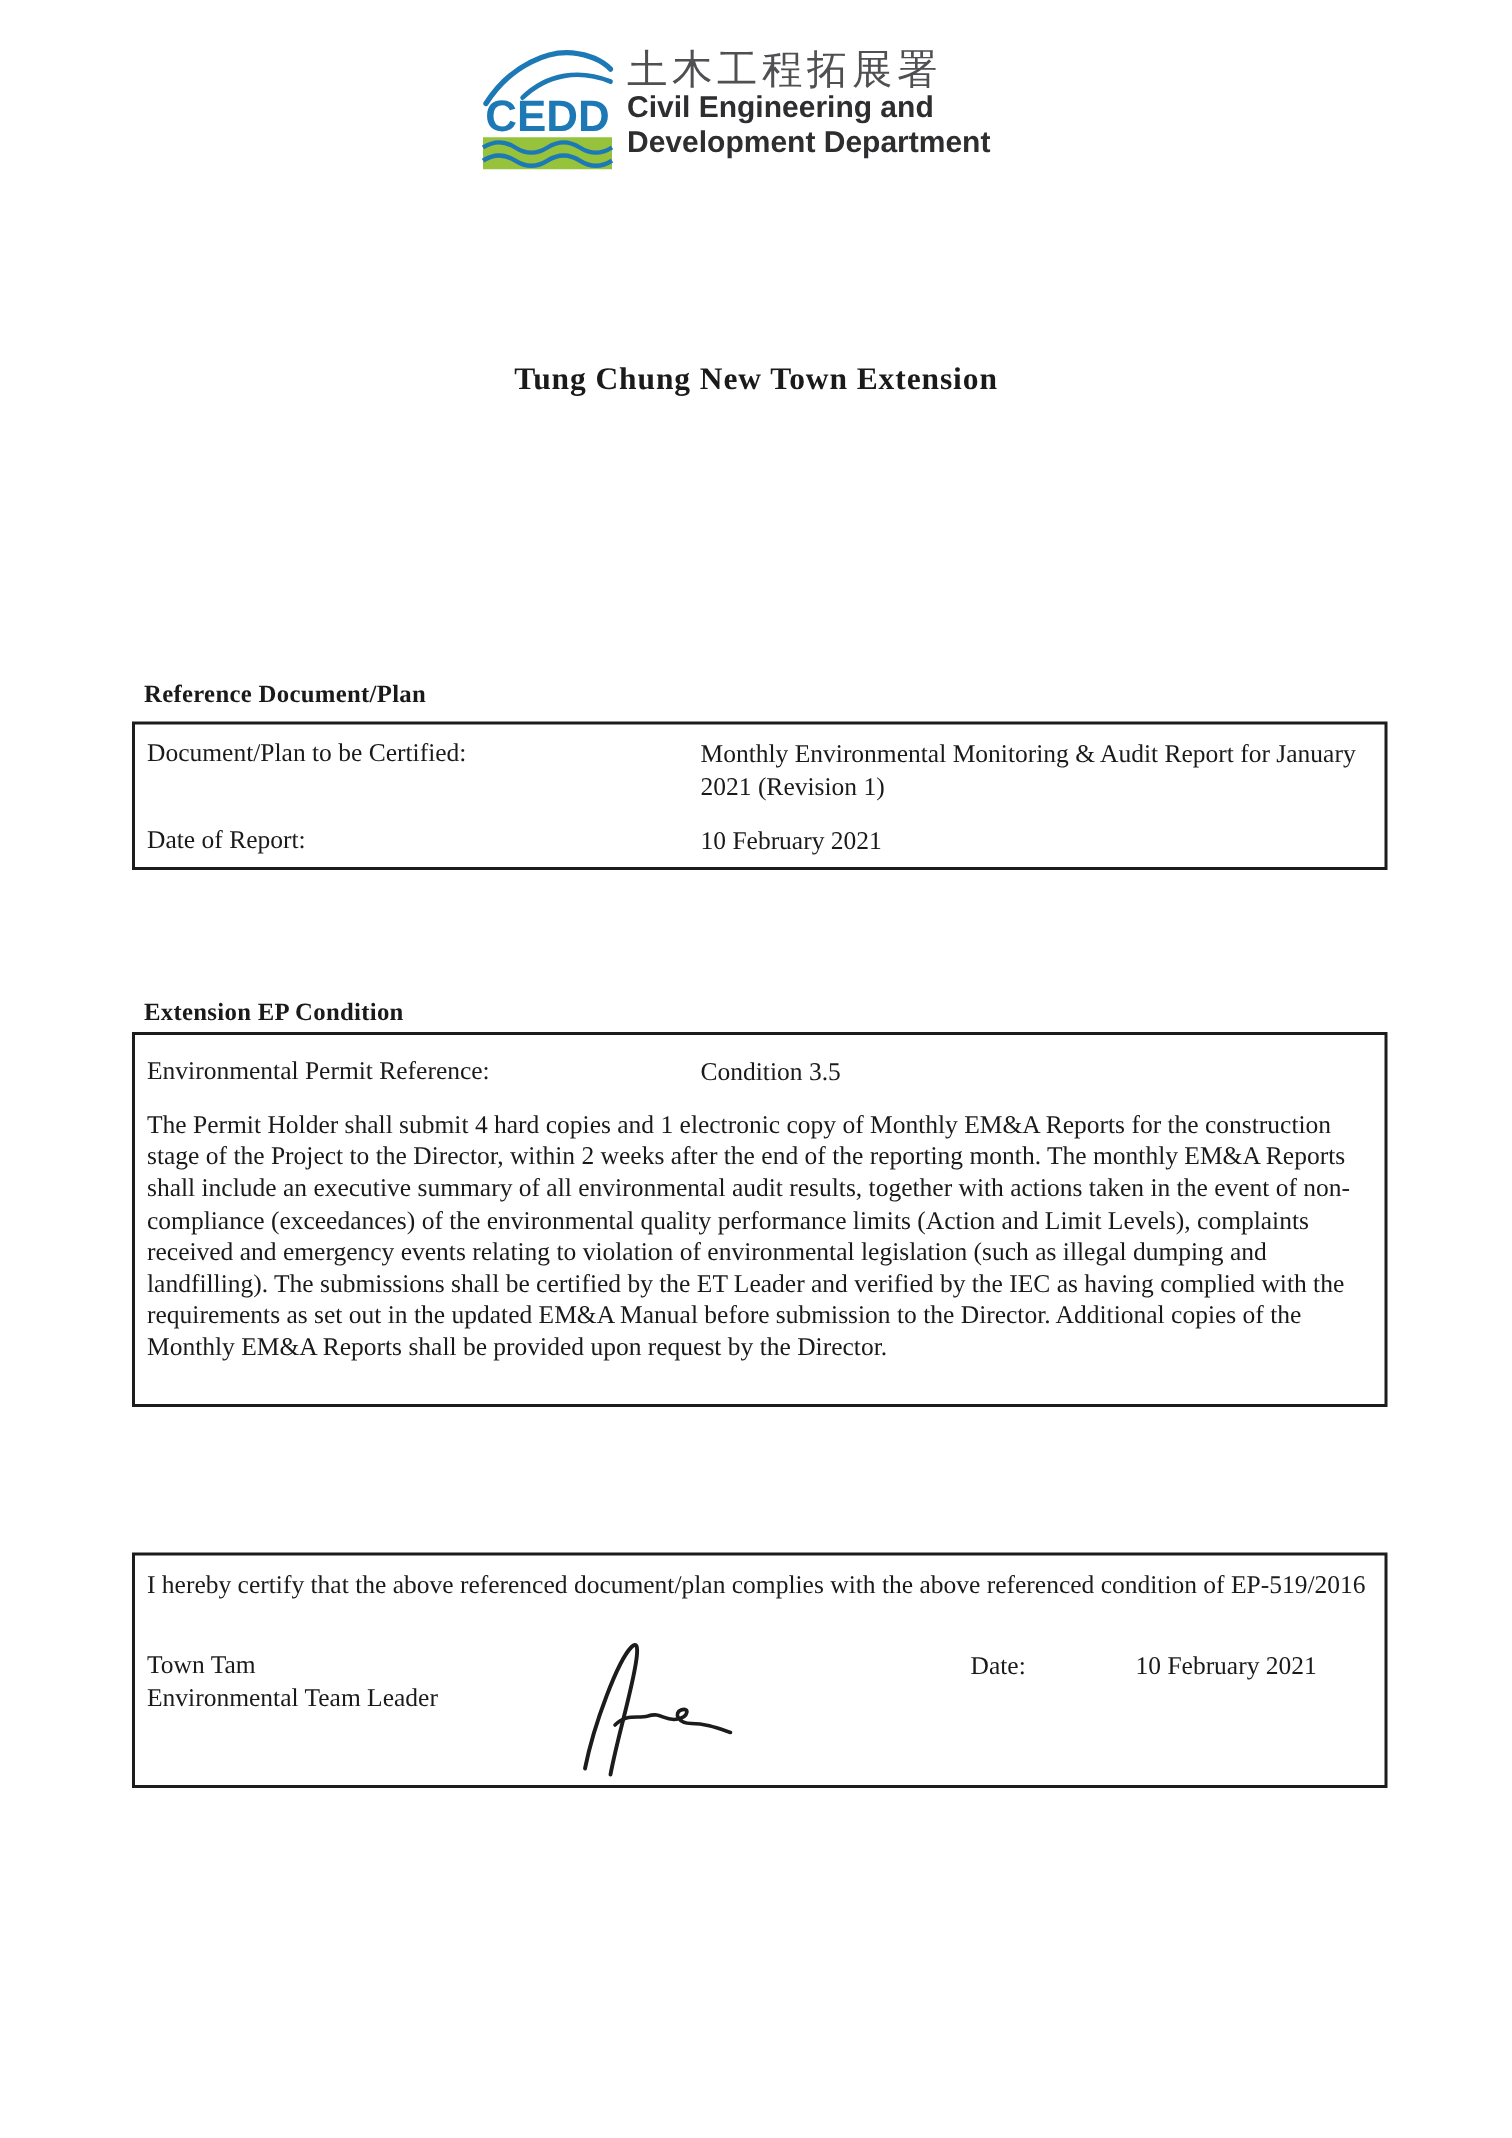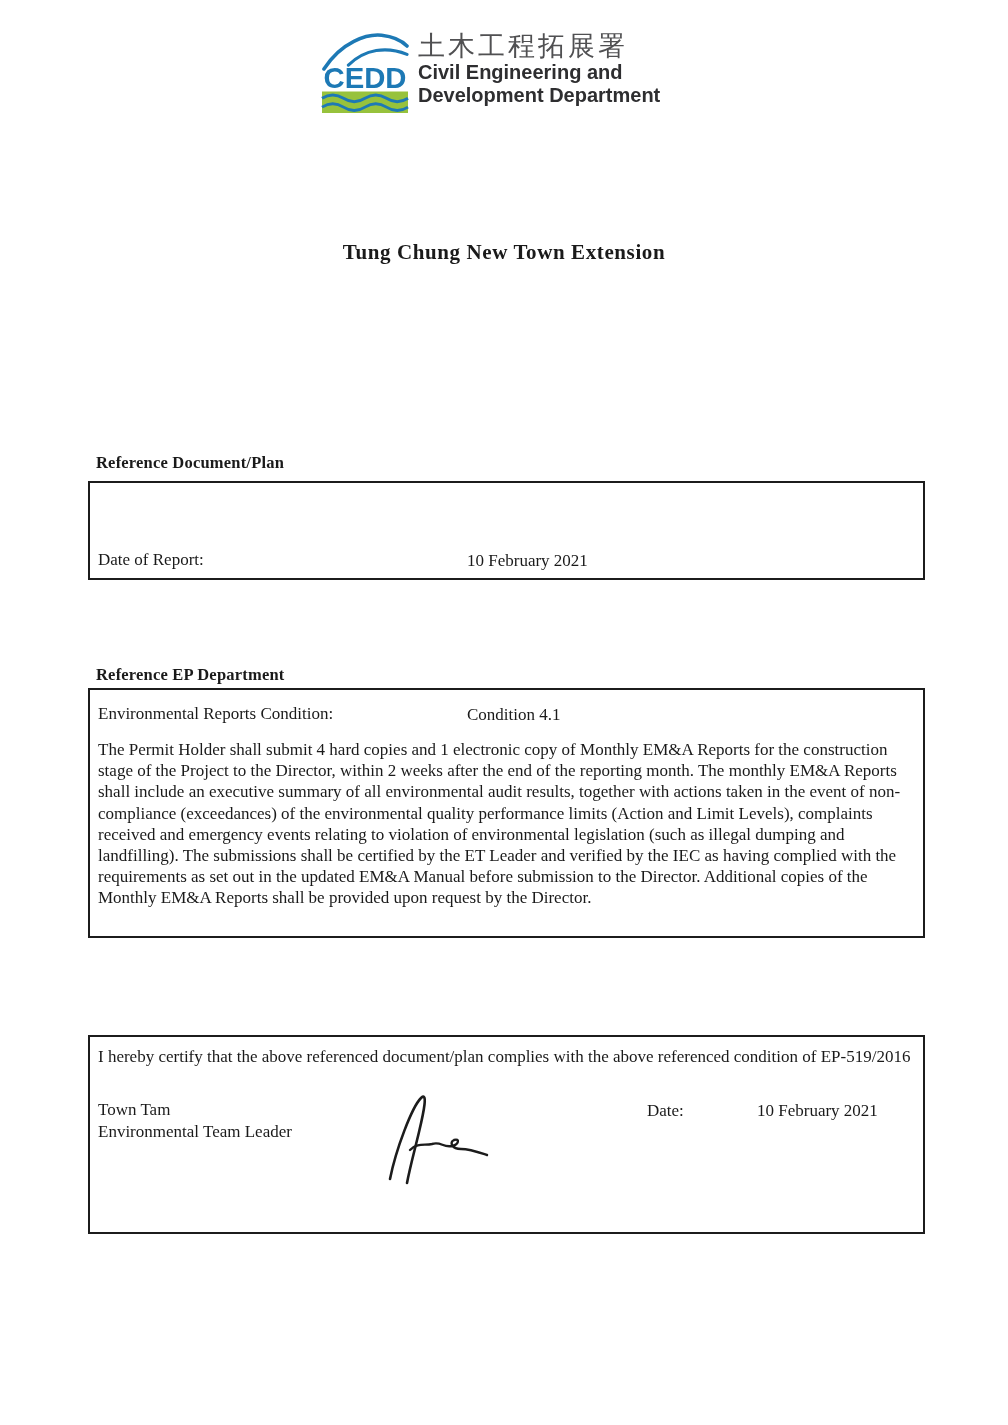--- a/index.html
+++ b/index.html
@@ -77,21 +77,21 @@
     position: absolute;
     left: 88px;
     width: 837px;
     box-sizing: border-box;
     border: 2px solid #1c1c1c;
     background: #fff;
     font-size: 17px;
   }
   .box-refdoc { top: 481px; height: 99px; }
   .box-refep  { top: 688px; height: 250px; }
-  .box-etcert { top: 1035px; height: 199px; }
+  .box-etcert { top: 1035px; height: 157px; }
 
   .kv-row {
     position: absolute;
     left: 8px;
     right: 8px;
     display: flex;
     align-items: flex-start;
   }
   .kv-label { flex: none; width: 369px; }
   .kv-value { flex: 1; line-height: 22px; }
@@ -143,31 +143,35 @@
       <div class="logo-cn">土木工程拓展署</div>
       <div class="logo-en">Civil Engineering and</div>
       <div class="logo-en">Development Department</div>
     </div>
   </div>
 
   <div class="doc-title">Tung Chung New Town Extension</div>
 
   <div class="section-heading h-refdoc">Reference Document/Plan</div>
   <div class="box box-refdoc">
+    <div class="kv-row row-doc">
+      <div class="kv-label">Document/Plan to be Certified:</div>
+      <div class="kv-value">Monthly Environmental Monitoring &amp; Audit Report for January 2021 (Revision 1)</div>
+    </div>
     <div class="kv-row row-date">
       <div class="kv-label">Date of Report:</div>
       <div class="kv-value">10 February 2021</div>
     </div>
   </div>
 
-  <div class="section-heading h-refep">Reference EP Department</div>
+  <div class="section-heading h-refep">Extension EP Condition</div>
   <div class="box box-refep">
     <div class="kv-row row-cond">
-      <div class="kv-label">Environmental Reports Condition:</div>
-      <div class="kv-value">Condition 4.1</div>
+      <div class="kv-label">Environmental Permit Reference:</div>
+      <div class="kv-value">Condition 3.5</div>
     </div>
     <div class="condition-para">The Permit Holder shall submit 4 hard copies and 1 electronic copy of Monthly EM&amp;A Reports for the construction stage of the Project to the Director, within 2 weeks after the end of the reporting month.  The monthly EM&amp;A Reports shall include an executive summary of all environmental audit results, together with actions taken in the event of non-compliance (exceedances) of the environmental quality performance limits (Action and Limit Levels), complaints received and emergency events relating to violation of environmental legislation (such as illegal dumping and landfilling).  The submissions shall be certified by the ET Leader and verified by the IEC as having complied with the requirements as set out in the updated EM&amp;A Manual before submission to the Director.  Additional copies of the Monthly EM&amp;A Reports shall be provided upon request by the Director.</div>
   </div>
 
   <div class="section-heading h-etcert">ET Certification</div>
   <div class="box box-etcert">
     <div class="cert-statement">I hereby certify that the above referenced document/plan complies with the above referenced condition of EP-519/2016</div>
     <div class="cert-name-block">
       <div>Town Tam</div>
       <div>Environmental Team Leader</div>

